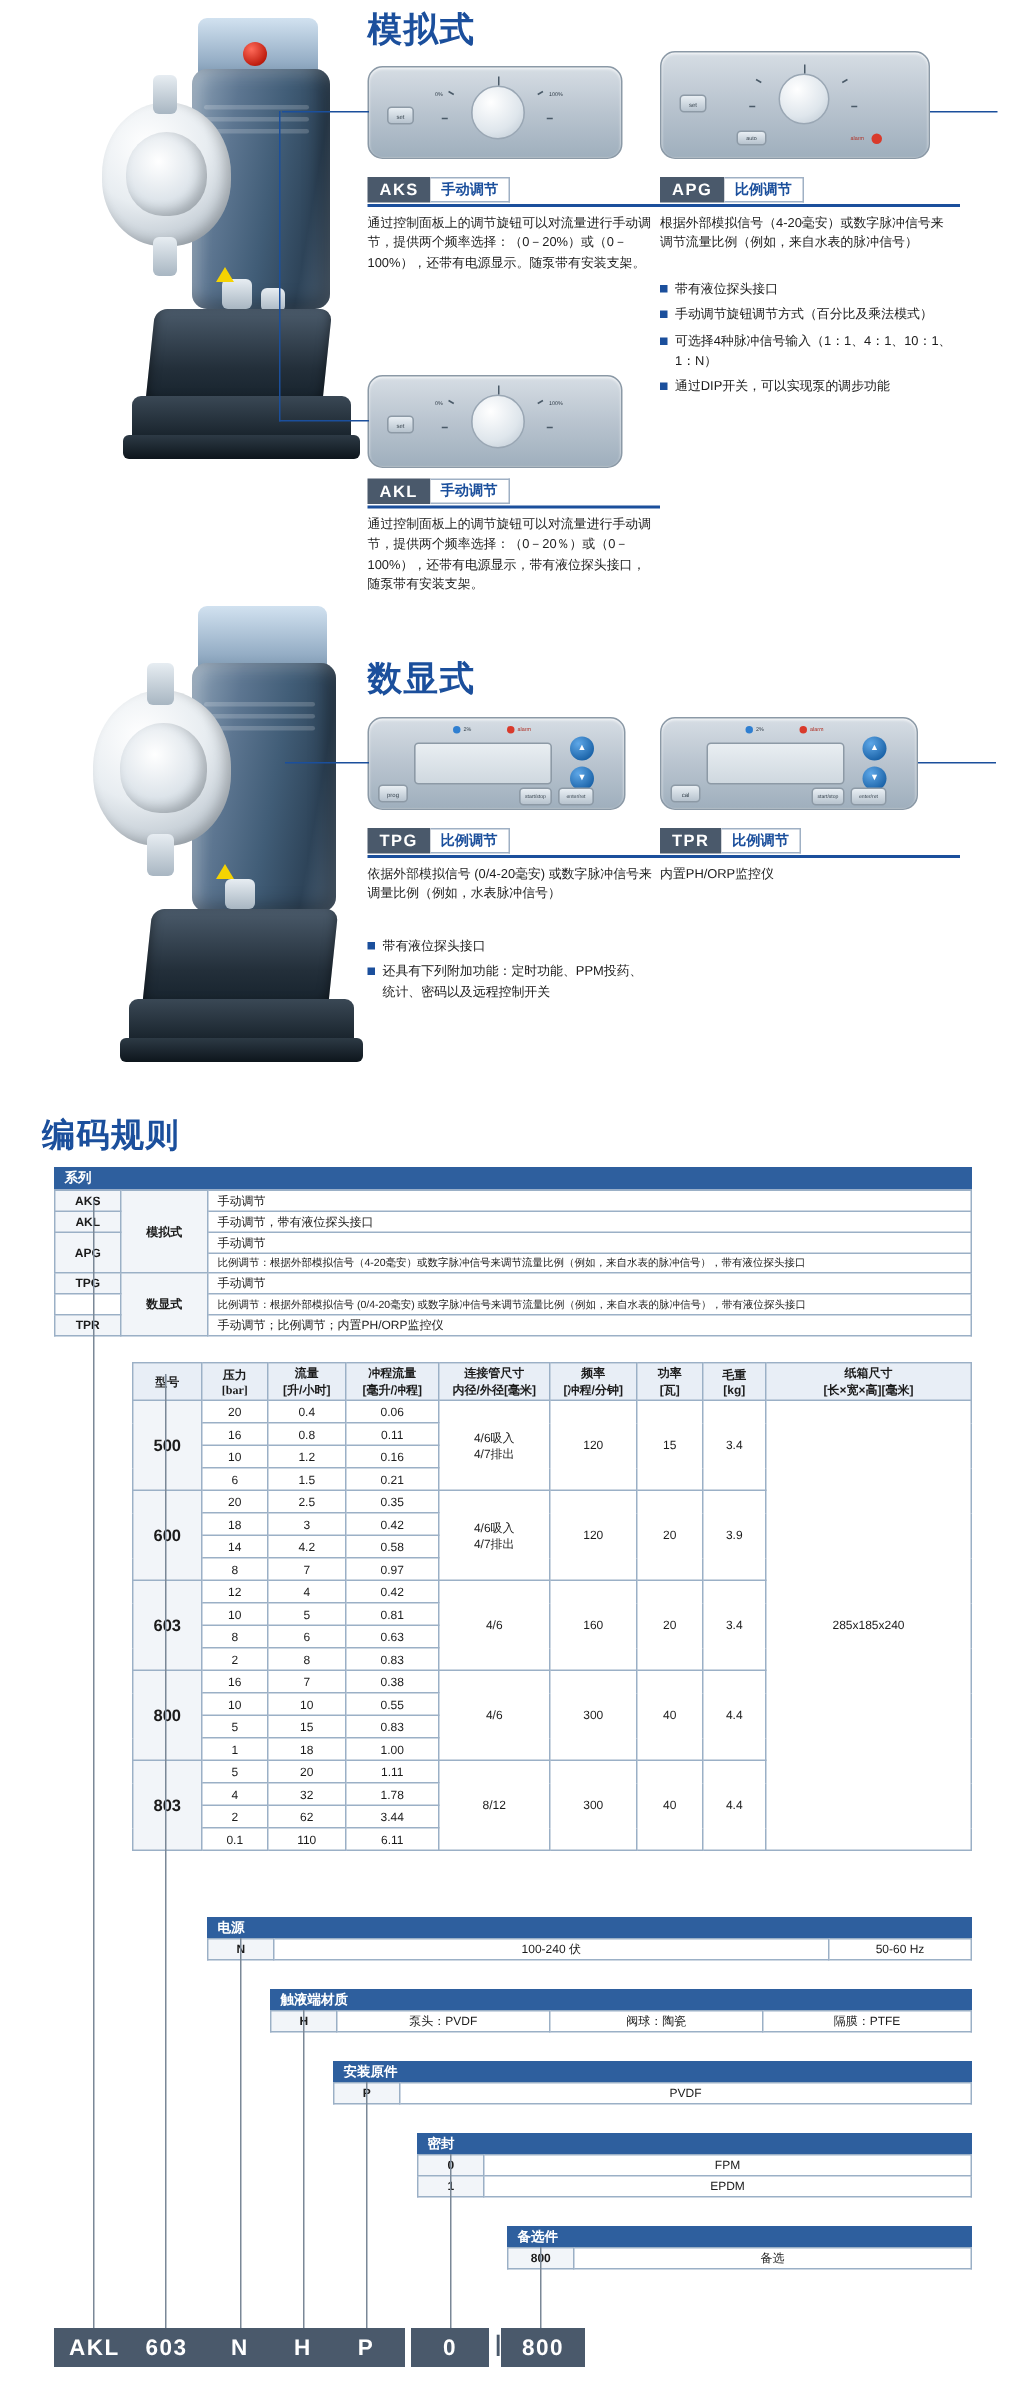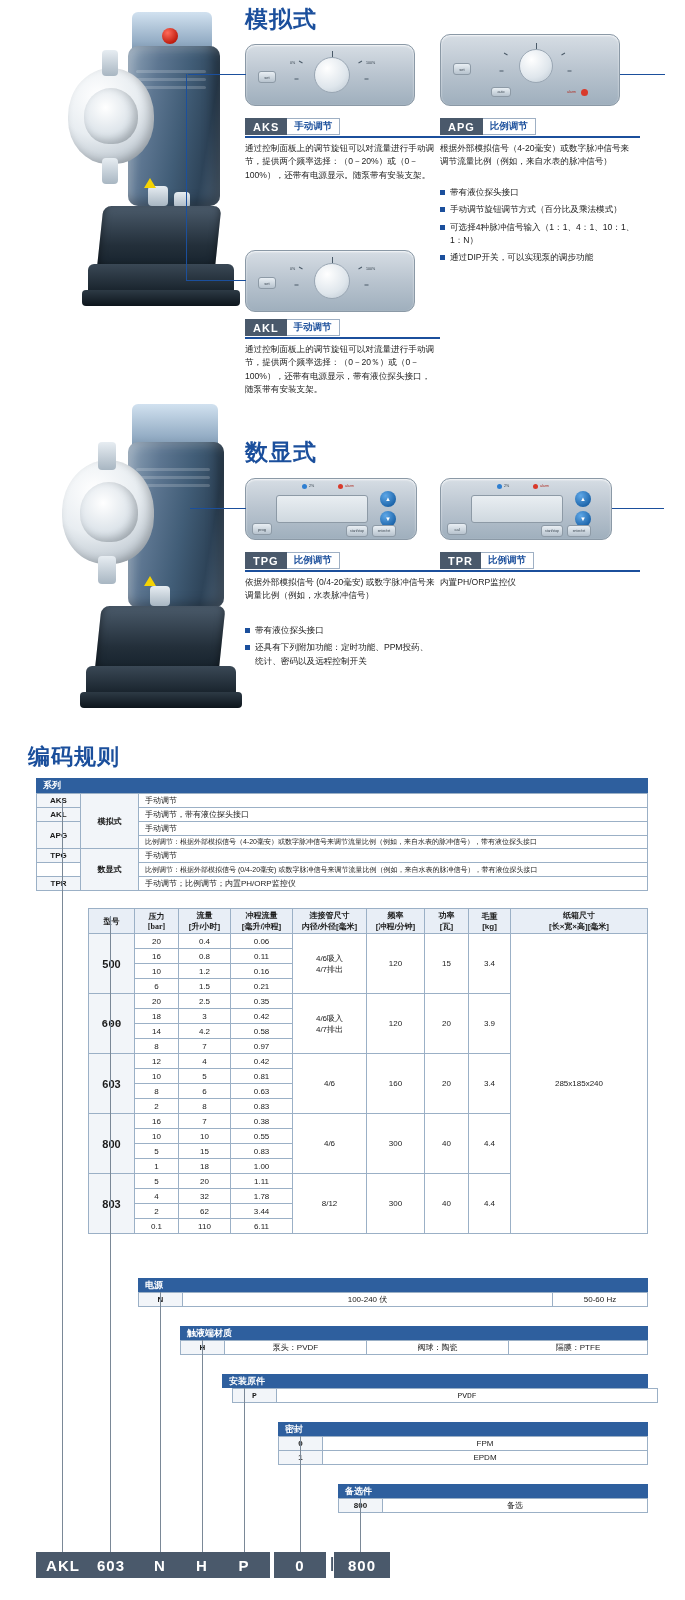--- a/index.html
+++ b/index.html
@@ -381,21 +381,21 @@
       <td>1.2</td>
       <td>0.16</td>
     </tr>
     <tr>
       <td style="height:15px;">6</td>
       <td>1.5</td>
       <td>0.21</td>
     </tr>
 
     <tr>
-      <td class="lead" rowspan="4" style="font-size:11px;font-family:Liberation Mono, monospace;">600</td>
+      <td class="lead" rowspan="4" style="font-size:11px;">600</td>
       <td style="height:15px;">20</td>
       <td>2.5</td>
       <td>0.35</td>
       <td rowspan="4" style="white-space:pre-line;">4/6吸入
 4/7排出</td>
       <td rowspan="4">120</td>
       <td rowspan="4">20</td>
       <td rowspan="4">3.9</td>
     </tr>
     <tr>
@@ -511,21 +511,21 @@
         <tr>
       <td class="lead" style="width:44px;height:14px;">H</td>
       <td style="width:142px;">泵头：PVDF</td>
       <td style="width:142px;">阀球：陶瓷</td>
       <td>隔膜：PTFE</td>
     </tr>
   </tbody>
     </table>
 
   <div class="hdr-bar" style="left:222px;top:1374px;width:426px;height:14px;">安装原件</div>
-  <table class="tbl" style="left:232px;top:1388px;width:426px;font-family:Liberation Mono, monospace;">
+  <table class="tbl" style="left:222px;top:1388px;width:426px;">
     <tbody>
         <tr>
       <td class="lead" style="width:44px;height:14px;">P</td>
       <td>PVDF</td>
     </tr>
   </tbody>
     </table>
 
   <div class="hdr-bar" style="left:278px;top:1422px;width:370px;height:14px;">密封</div>
   <table class="tbl" style="left:278px;top:1436px;width:370px;">

